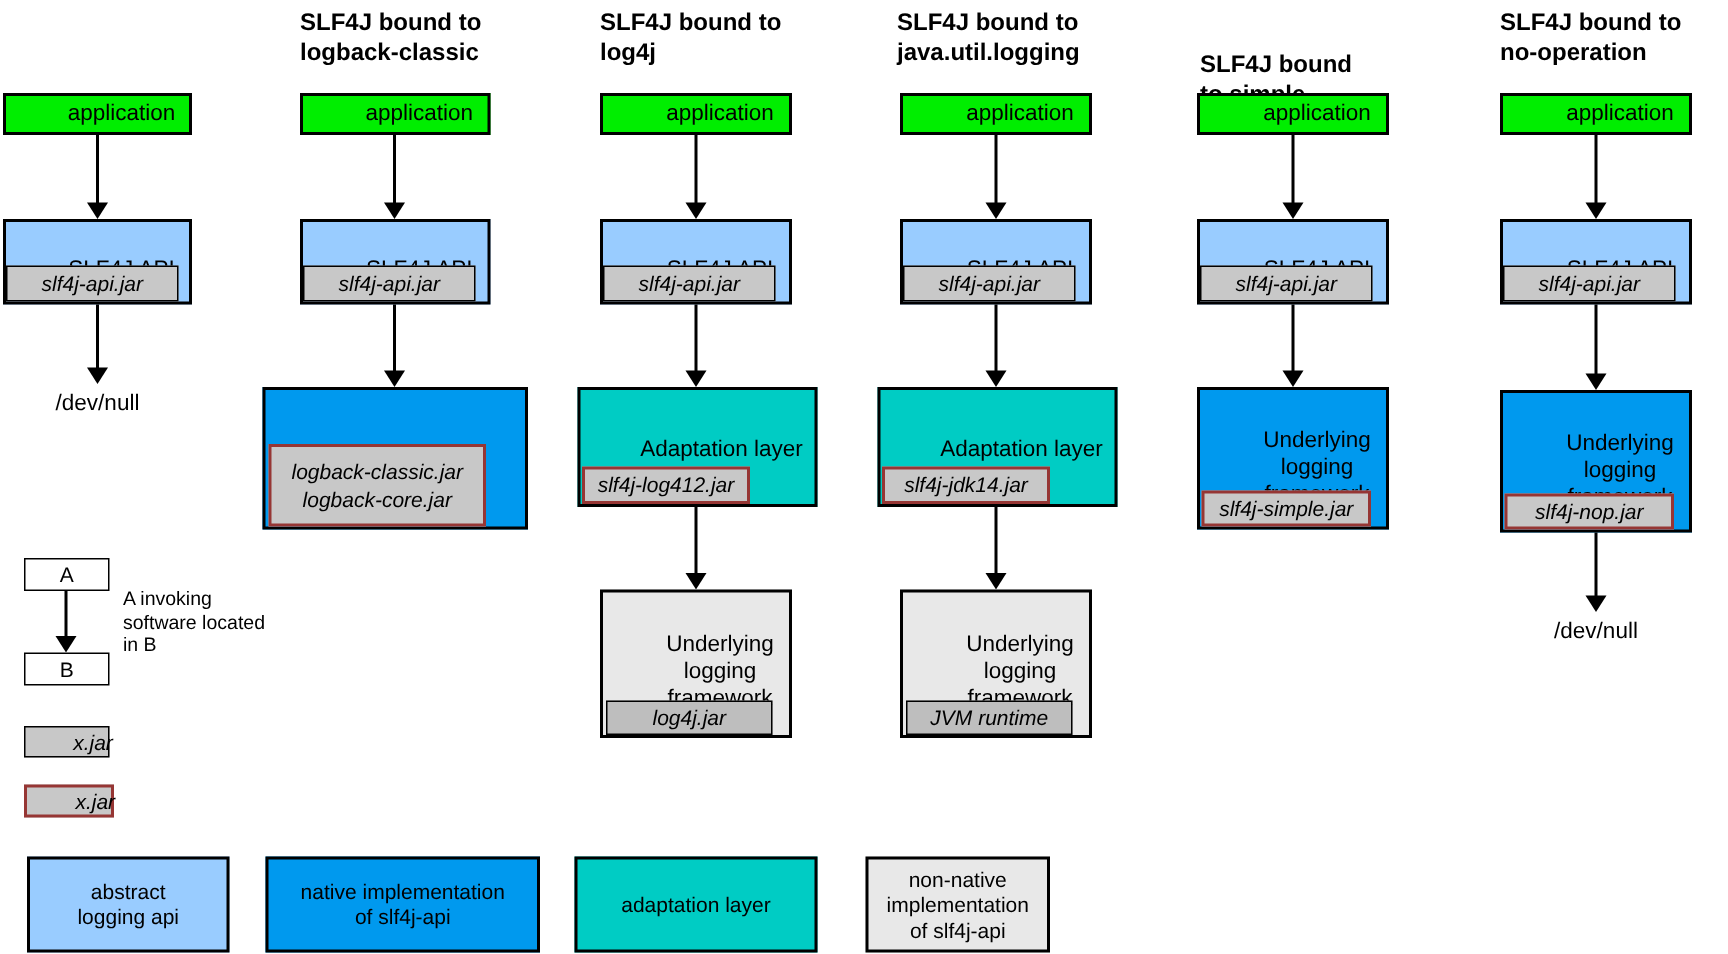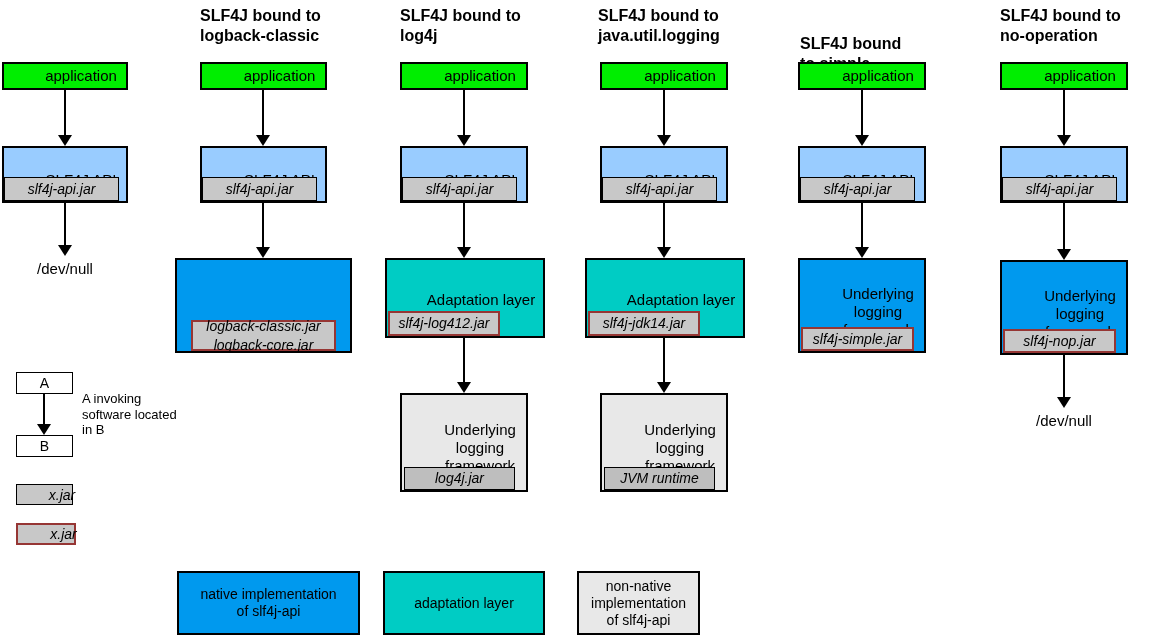--- a/index.html
+++ b/index.html
@@ -99,21 +99,21 @@
     </div>
   <div class="box api" style="left:200px;top:146px;width:127px;height:57px;">
     <span>SLF4J API</span>
     <div class="jar" style="width:115px;height:24px;">slf4j-api.jar</div>
   </div>
   <div class="arrow" style="left:255px;top:203px;height:55px;">
       <div class="shaft"></div>
       <div class="head"></div>
     </div>
   <div class="box native pad2" style="left:175px;top:258px;width:177px;height:95px;">
-    <div class="jar binding" style="left:14px;width:145px;height:31px;">logback-classic.jar
+    <div class="jar binding" style="left:2px;width:145px;height:55px;">logback-classic.jar
 logback-core.jar</div>
   </div>
 
   <div class="title" style="left:400px;top:6px;width:170px;">SLF4J bound to
 log4j</div>
   <div class="box app" style="left:400px;top:62px;width:128px;height:28px;">
     <span>application</span>
   </div>
   <div class="arrow" style="left:456px;top:90px;height:56px;">
       <div class="shaft"></div>
@@ -234,20 +234,22 @@
     </div>
   <div class="lbox" style="left:16px;top:435px;width:57px;height:22px;">B</div>
   <div class="caption" style="left:82px;top:391px;width:130px;">A invoking
 software located
 in B</div>
 
   <div class="lbox gray" style="left:16px;top:484px;width:57px;height:21px;">x.jar</div>
 
   <div class="lbox gray binding" style="left:16px;top:523px;width:60px;height:22px;">x.jar</div>
 
+  <div class="keybox kb-abstract" style="left:18px;top:571px;width:135px;height:64px;">abstract
+logging api</div>
   <div class="keybox kb-native" style="left:177px;top:571px;width:183px;height:64px;">native implementation
 of slf4j-api</div>
   <div class="keybox kb-adapt" style="left:383px;top:571px;width:162px;height:64px;">adaptation layer</div>
   <div class="keybox kb-nonnative" style="left:577px;top:571px;width:123px;height:64px;">non-native
 implementation
 of slf4j-api</div>
 
 </div>
 
 </body></html>

